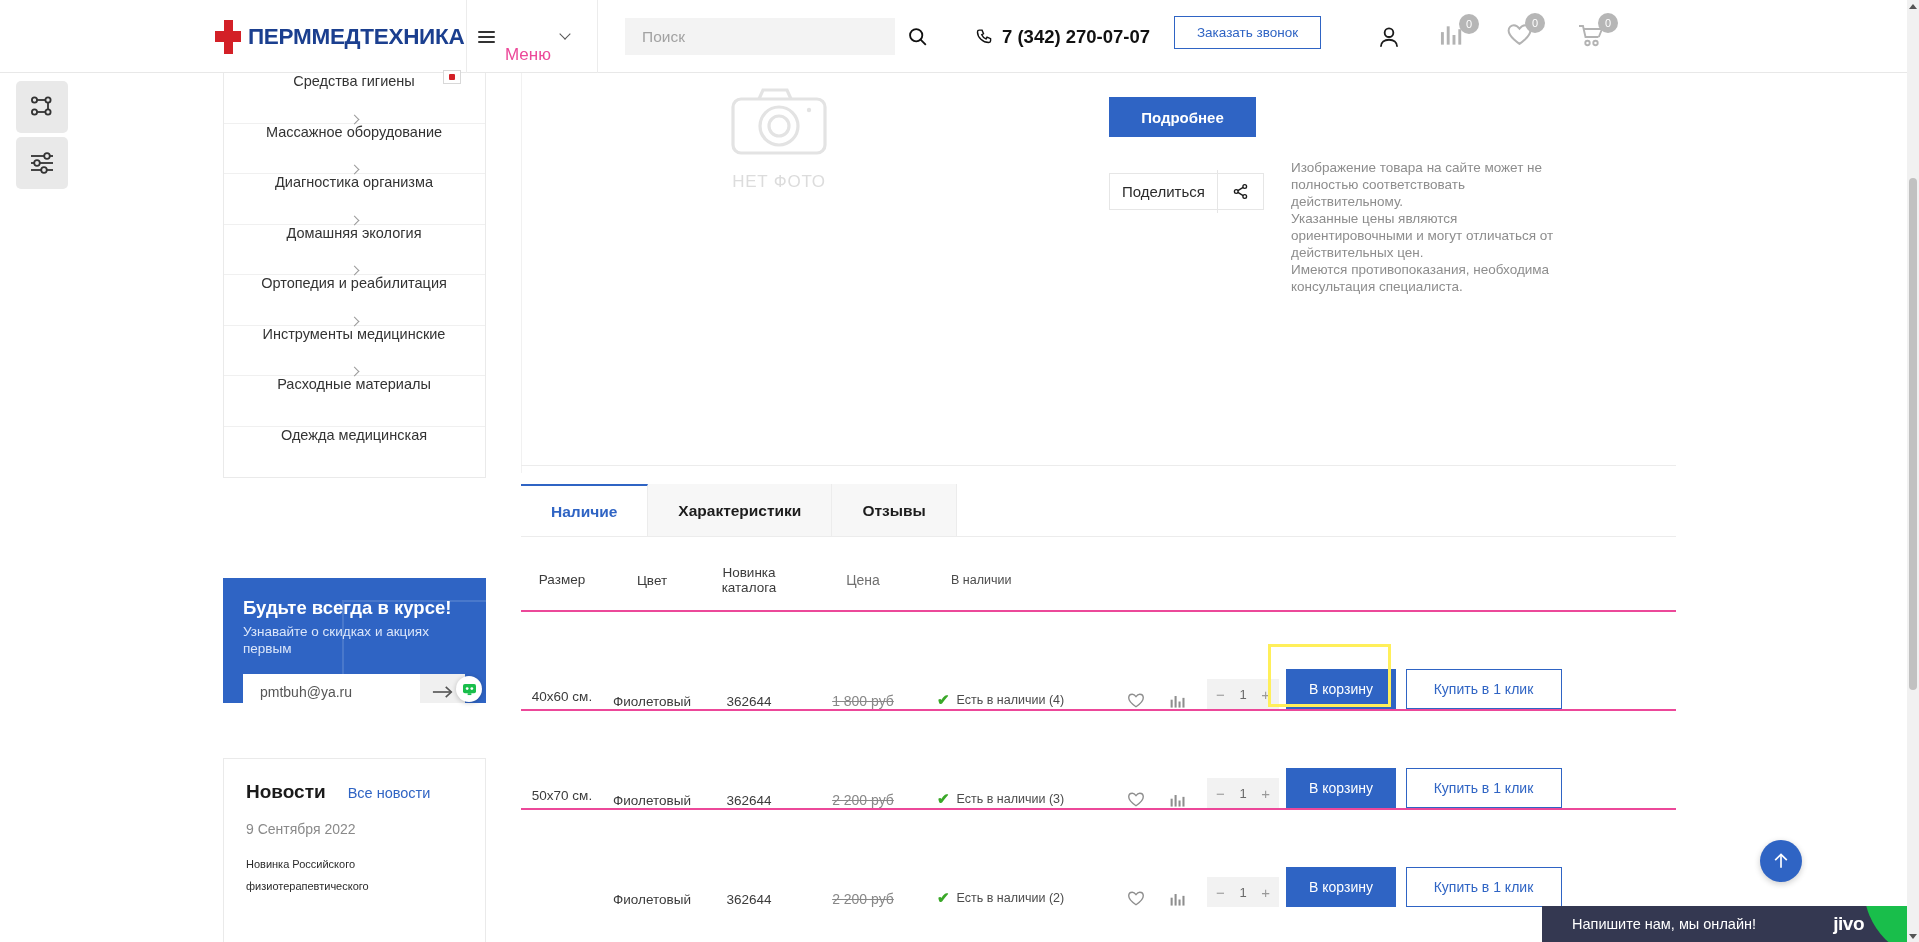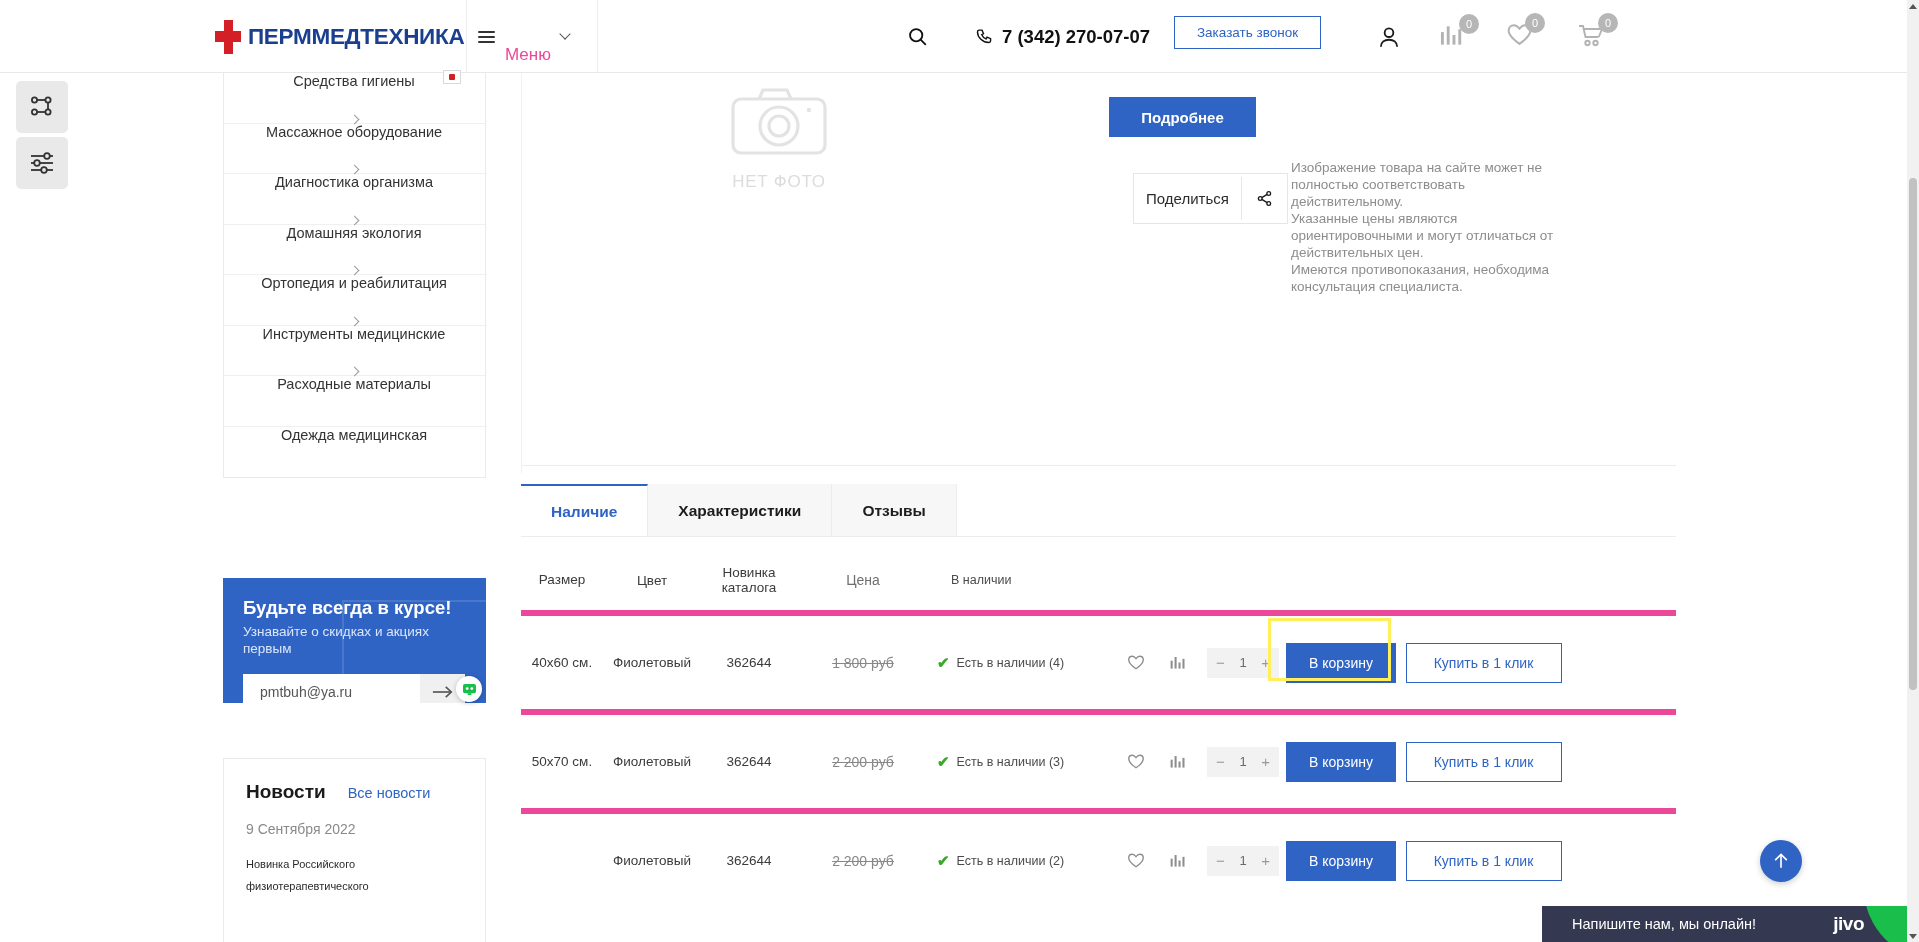--- a/index.html
+++ b/index.html
@@ -157,22 +157,22 @@
 
   .nophoto { position:absolute; left:168px; top:10px; width:180px; text-align:center; }
   .nophoto-label { font-size:17px; color:#dcdcdc; letter-spacing:.7px; margin-top:9px; }
 
   .btn-more {
     position:absolute; left:588px; top:24px; width:147px; height:40px; background:#2f64c4;
     color:#fff; font-size:15px; font-weight:bold; display:flex; align-items:center; justify-content:center;
     cursor:pointer;
   }
   .share-box {
-    position:absolute; left:588px; top:100px; width:155px; height:51px; border:1px solid #e6e6e6;
-    display:flex; align-items:center; cursor:pointer;margin-left:24px;
+    position:absolute; left:588px; top:100px; width:155px; height:37px; border:1px solid #e6e6e6;
+    display:flex; align-items:center; cursor:pointer;
   }
   .share-box .lbl { flex:1; text-align:center; font-size:15px; color:#2b2b2b; }
   .share-box .divi { width:1px; height:43px; background:#e6e6e6; }
   .share-box .ico { width:45px; display:flex; align-items:center; justify-content:center; }
   .disclaimer {
     position:absolute; left:770px; top:86px; width:270px; font-size:13.5px; color:#8d8d8d; line-height:17px;
   }
 
   
   .tabs { position:absolute; left:0; top:411px; width:1155px; height:53px; display:flex; }
@@ -180,21 +180,21 @@
     height:53px; display:flex; align-items:center; justify-content:center; cursor:pointer;
     font-size:15.5px; font-weight:bold; padding:0 30px; background:#f7f7f7; border-right:1px solid #ececec;
     color:#1d1d1d;
   }
   .tab.active { background:#fff; border-top:2px solid #2f64c4; color:#2f64c4; }
   .tabs-underline { position:absolute; left:0; top:463px; width:1155px; height:1px; background:#ececec; }
 
   
   .tbl { position:absolute; left:0; top:477px; width:1155px; }
   .tbl-head { display:flex; height:60px; align-items:center; font-size:13.5px; color:#6f6f6f; }
-  .tbl-row { display:flex; min-height:99px; align-items:center; border-top:6px solid #ec4899; }
+  .tbl-row { display:flex; min-height:99px; align-items:flex-end; border-top:2px solid #ec4899; }
   .tbl-row:first-of-type { border-top:0; }
   .c-size { width:82px; text-align:center; font-size:13.5px; color:#3b3b3b; line-height:24px; }
   .c-color { width:98px; text-align:center; font-size:13.5px; color:#3b3b3b; }
   .c-elem { width:96px; text-align:center; font-size:13.5px; color:#3b3b3b; }
   .c-price { width:132px; text-align:center; font-size:14px; color:#888; text-decoration:line-through; }
   .c-avail { width:185px; display:flex; align-items:center; gap:7px; font-size:12.5px; color:#4b4b4b; padding-left:8px;}
   .c-ic { width:43px; display:flex; align-items:center; justify-content:center; cursor:pointer; }
   .c-qty { width:86px; display:flex; align-items:center; justify-content:center; }
   .qty {
     width:72px; height:30px; background:#f2f2f2; display:flex; align-items:center; justify-content:space-between;
@@ -256,20 +256,23 @@
     <span class="burger">
         <i></i>
         <i></i>
         <i></i>
       </span>
     <span class="menu-label">Меню</span>
     <span class="chev-d"></span>
   </div>
   <div class="menu-sep2"></div>
 
+  <div class="search-box">
+    <input placeholder="Поиск" style="">
+  </div>
   <div class="search-btn">
     <svg width="21" height="21" viewBox="0 0 24 24" fill="none" stroke="#111" stroke-width="2.1">
       <circle cx="10.5" cy="10.5" r="7"></circle>
         <line x1="15.6" y1="15.6" x2="21.5" y2="21.5"></line>
     </svg>
   </div>
 
   <div class="phone-wrap">
     <svg width="17" height="17" viewBox="0 0 24 24" fill="none" stroke="#111" stroke-width="2">
       <path d="M7 3h3l2 5-2.5 1.5a12 12 0 006 6L17 13l5 2v3c0 1.5-1 2.5-2.5 2.5C11 20.5 3.5 13 3.5 5.5 3.5 4 4.5 3 6 3z"></path>

